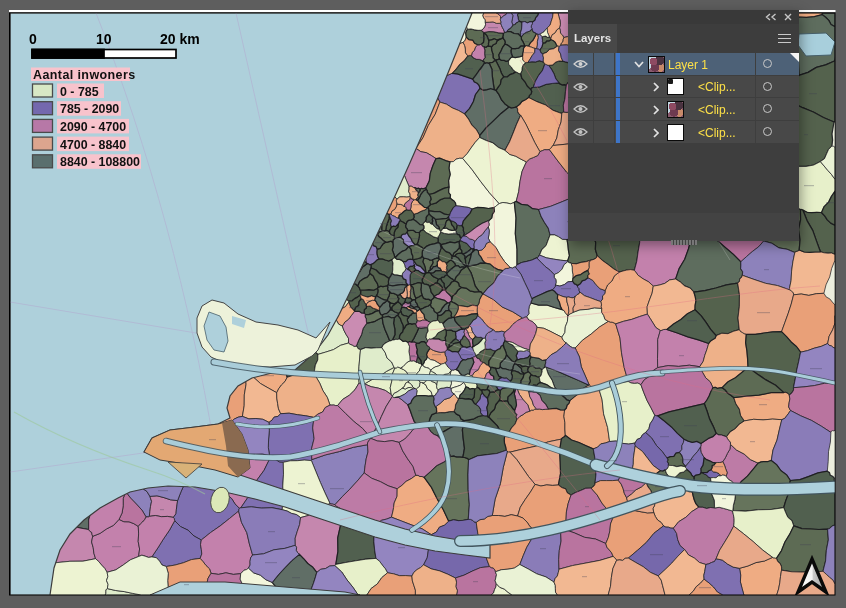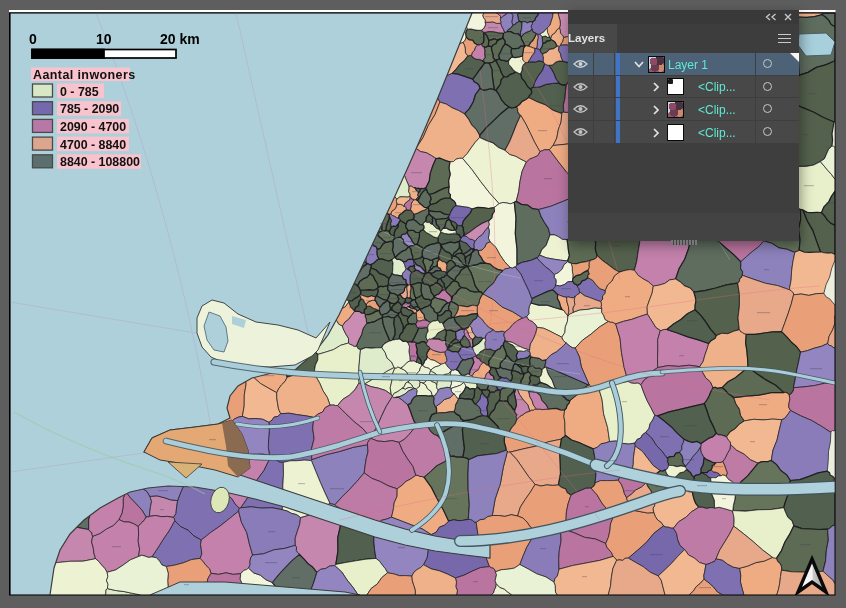--- a/index.html
+++ b/index.html
@@ -3,21 +3,21 @@
 <style>
 html,body{margin:0;padding:0;background:#5e5e5e;width:846px;height:608px;overflow:hidden}
 *{box-sizing:border-box}
 #stage{position:relative;width:846px;height:608px;font-family:"Liberation Sans",sans-serif}
 #mapsvg{position:absolute;left:0;top:0}
 #panel{position:absolute;left:568px;top:10px;width:231px;height:231px;background:#434343;box-shadow:2px 4px 12px rgba(0,0,0,0.4)}
 .ptitle{position:relative;height:14px;background:#393939}
 .coll{position:absolute;left:197px;top:3px;line-height:0}.coll svg{display:block}
 .pclose{position:absolute;left:216px;top:3px;line-height:0}.pclose svg{display:block}
 .ptabs{position:relative;height:29px;background:#3d3d3d}
-.ptab{position:absolute;left:0;top:0;width:49px;height:29px;background:#484848;color:#e2e2e2;font-size:11.5px;font-weight:bold;line-height:29px;}
+.ptab{position:absolute;left:0;top:0;width:49px;height:29px;background:#484848;color:#e2e2e2;font-size:11.5px;font-weight:bold;line-height:29px;text-align:center}
 .pmenu{position:absolute;right:8px;top:10px;width:13px}
 .pmenu span{display:block;height:1.4px;background:#c9c9c9;margin-bottom:2.4px}
 .prow{position:relative;height:22.7px;background:#484848;border-bottom:1px solid #3e3e3e}
 .prow:after{content:"";position:absolute;left:187px;top:0;width:1px;height:100%;background:#3e3e3e}
 .prow.sel{background:#4d6177}
 .c-eye{position:absolute;left:0;top:0;width:26px;height:100%;border-right:1px solid #3e3e3e}
 .c-eye svg{position:absolute;left:5px;top:6px}
 .c-lock{position:absolute;left:26px;top:0;width:21px;height:100%;border-right:1px solid #3e3e3e}
 .bluebar{position:absolute;left:48px;top:0;width:4px;height:100%;background:#3e75c8}
 .vee{position:absolute;left:66px;top:8px;width:10px;height:7px;line-height:0}
@@ -27,21 +27,21 @@
 .thumb{position:absolute;top:3.5px;width:15px;height:15px;background:#fff;outline:1.5px solid #0a0a0a}
 .thumb.t1{left:81px}
 .thumb.t2{left:100px}
 .map1,.map2{background:
  radial-gradient(circle at 30% 30%,#8e4a62 0 25%,transparent 25%),
  radial-gradient(circle at 70% 25%,#4a3340 0 30%,transparent 30%),
  radial-gradient(circle at 40% 70%,#6e3a50 0 30%,transparent 30%),
  radial-gradient(circle at 75% 70%,#c88a6a 0 28%,transparent 28%),
  linear-gradient(135deg,#c2d8e2 0 40%,#8a5a6e 40%)}
 .blob{position:absolute;left:0px;top:0px;width:5px;height:5px;background:#1a1a1a;border-radius:1px}
-.lname{position:absolute;top:4.5px;color:#5eead4;font-size:12px}
+.lname{position:absolute;top:4.5px;color:#fde047;font-size:12px}
 .lname.n1{left:100px}
 .lname.n2{left:130px}
 .circ{position:absolute;left:195px;top:6px;width:9px;height:9px;border:1.3px solid #c8c8c8;border-radius:50%}
 .corner{position:absolute;right:0;top:0;width:0;height:0;border-left:9px solid transparent;border-top:9px solid #f5f5f5}
 .pempty{height:69px;background:#3e3e3e}
 .pbottom{position:relative;height:28px;background:#474747;border-top:1px solid #373737}
 .nlayer{position:absolute;left:6px;top:7px;color:#cdcdcd;font-size:11px}
 .bicons{position:absolute;left:58px;top:5px}
 .grip{position:absolute;left:103px;top:230px;width:26px;height:5px;background:repeating-linear-gradient(90deg,#777 0 1.5px,#434343 1.5px 3px)}
 </style></head>

